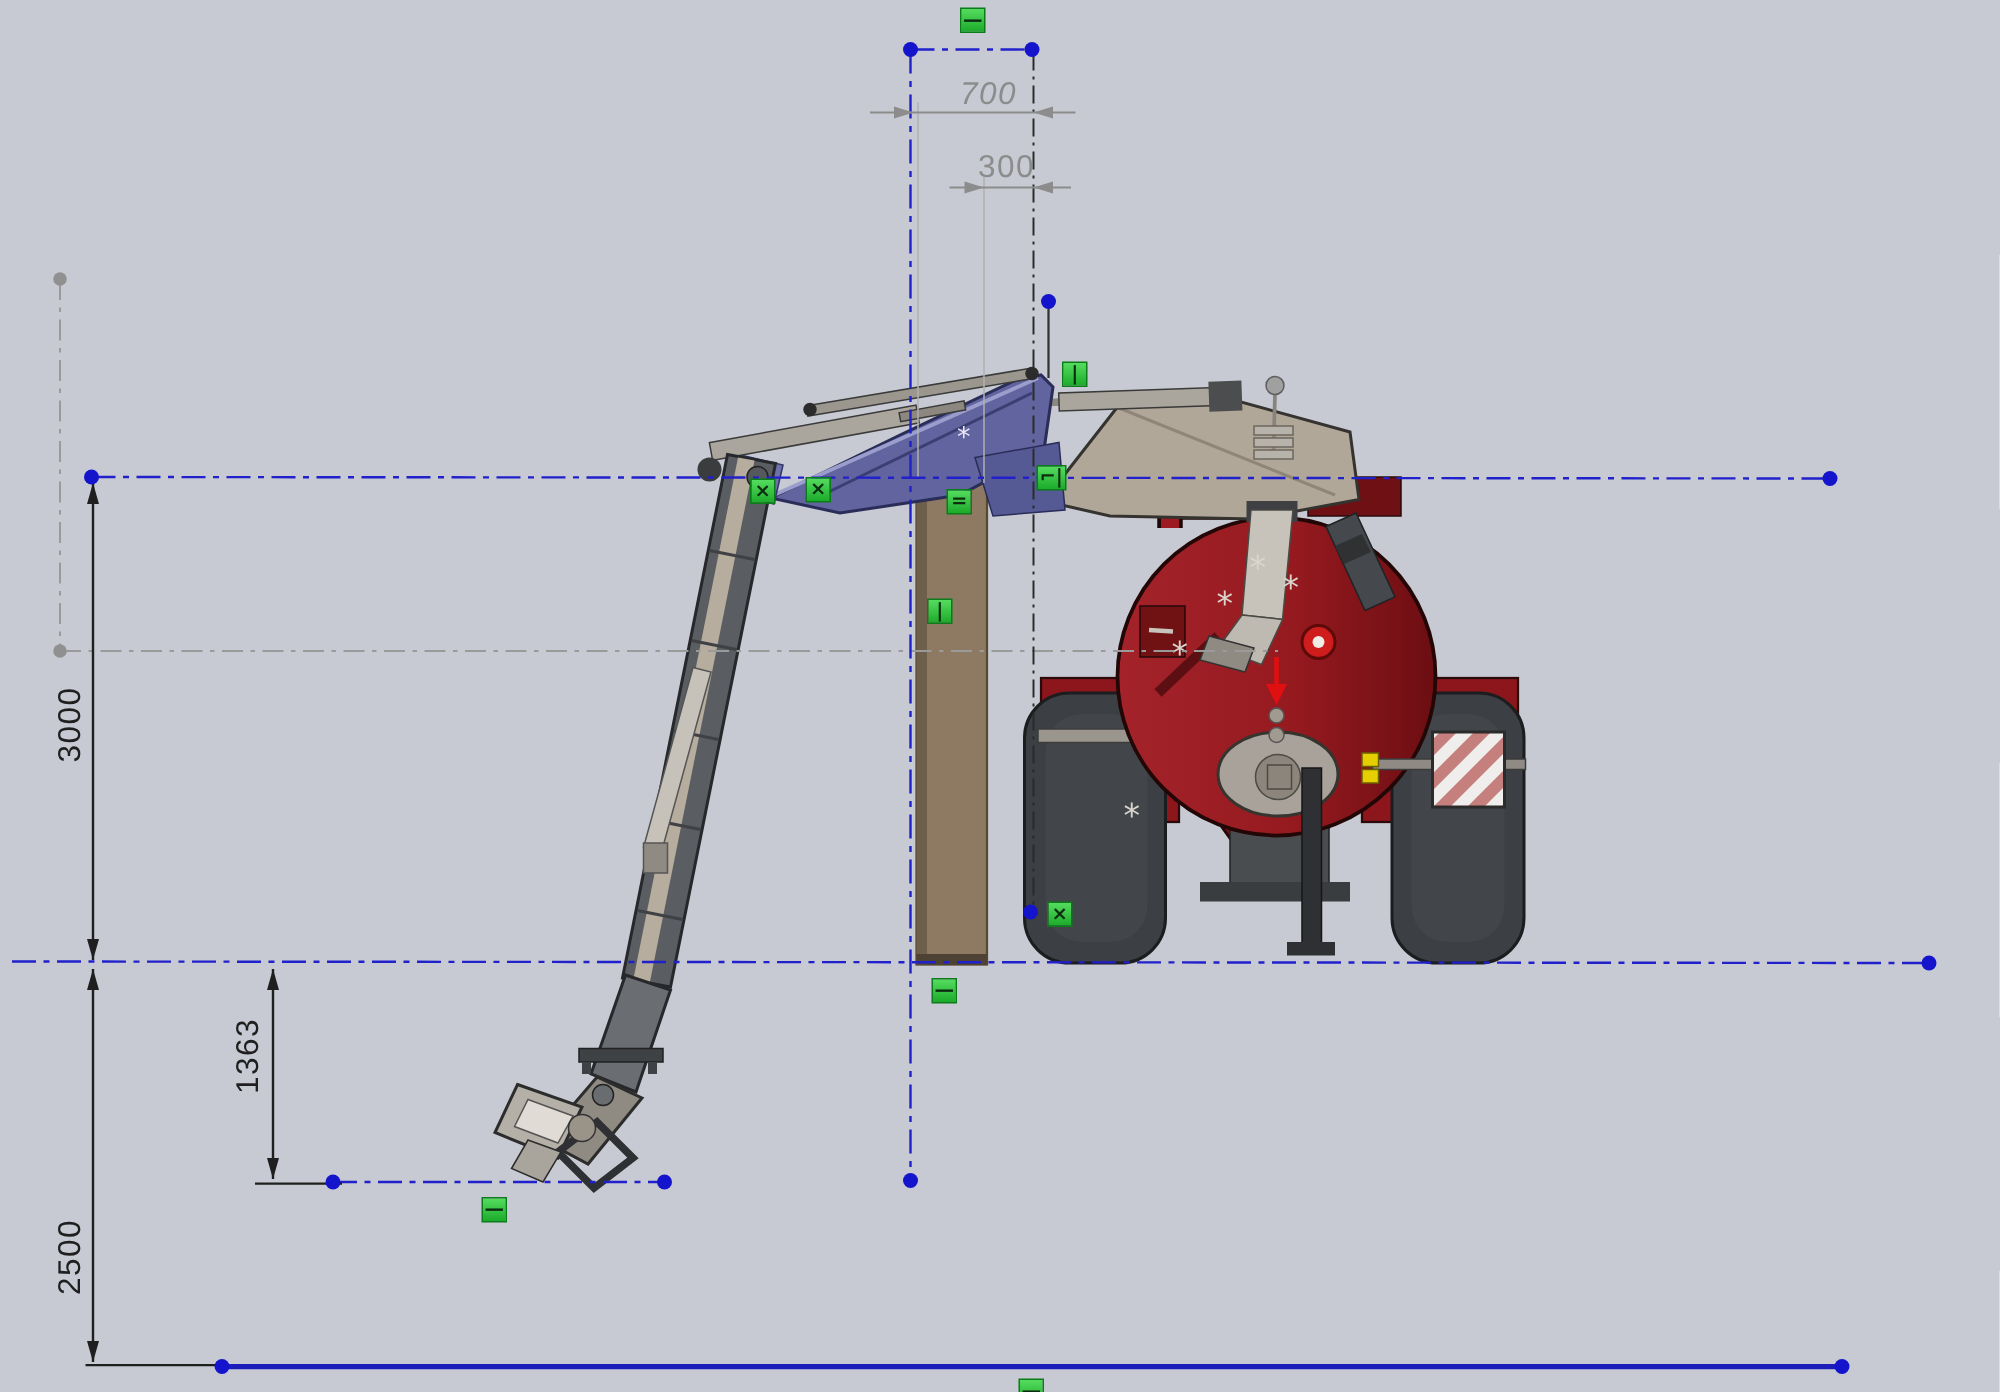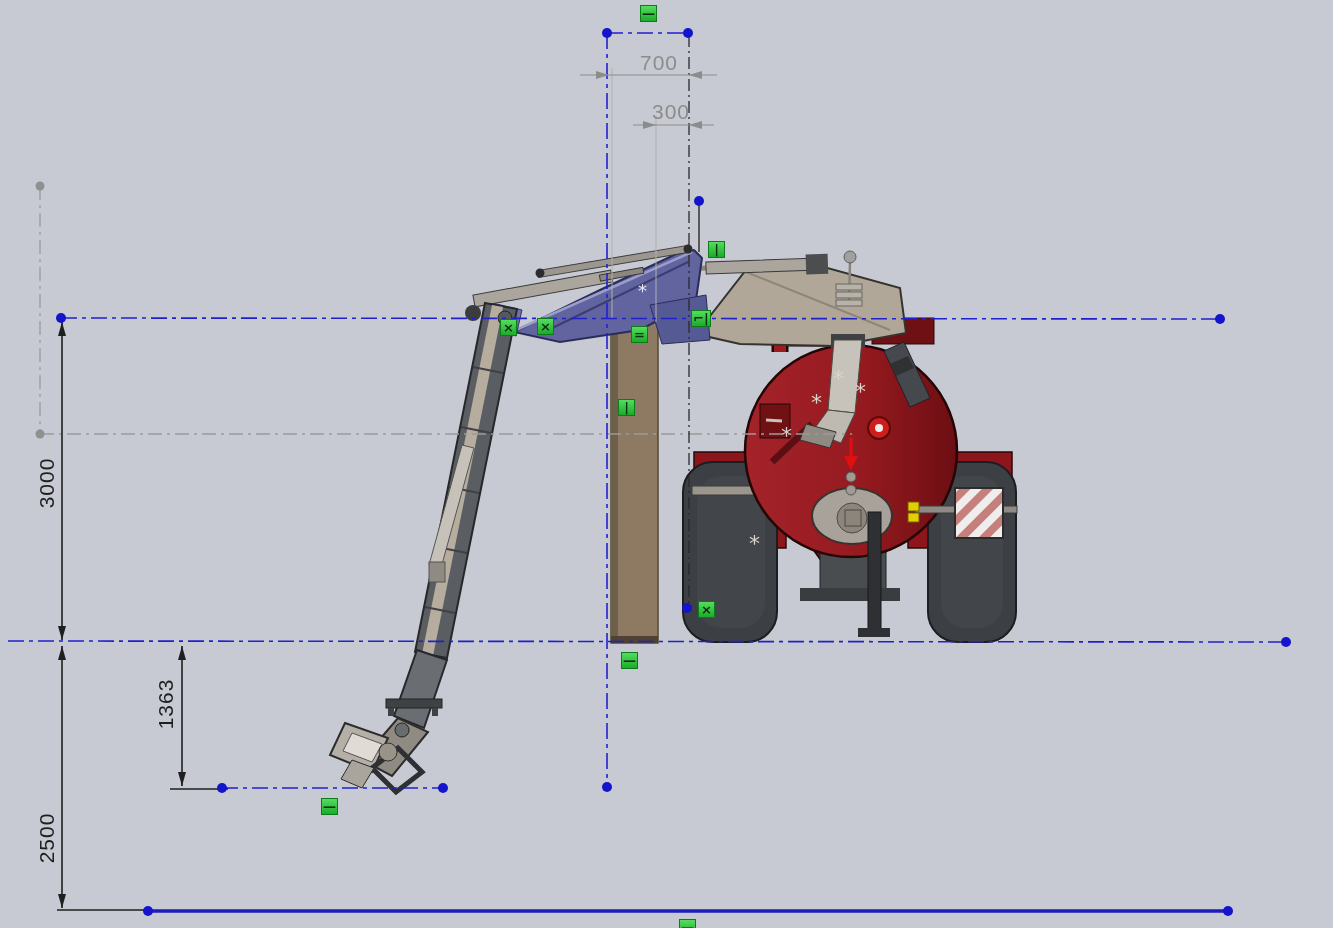--- a/index.html
+++ b/index.html
@@ -262,21 +262,21 @@
     <circle cx="607" cy="787" r="5"></circle>
     <circle cx="148" cy="911" r="5"></circle>
     <circle cx="1228" cy="911" r="5"></circle>
   </g>
   <g fill="#909090">
     <circle cx="40" cy="186" r="4.5"></circle>
     <circle cx="40" cy="434" r="4.5"></circle>
   </g>
 </svg>
 
-<div class="dim-label" style="left:659px;top:63px;">700</div>
+<div class="dim-label" style="left:659px;top:63px;font-style:italic;">700</div>
 <div class="dim-label" style="left:671px;top:112px;">300</div>
 <div class="dim-label vertical" style="left:47px;top:483px;">3000</div>
 <div class="dim-label vertical" style="left:166px;top:704px;">1363</div>
 <div class="dim-label vertical" style="left:47px;top:838px;">2500</div>
 
 <div id="constraints">
       <div class="constraint" style="left: 640px; top: 5px;">—</div>
       <div class="constraint" style="left: 708px; top: 241px;">|</div>
       <div class="constraint" style="left: 691px; top: 310px;">⌐|</div>
       <div class="constraint" style="left: 631px; top: 326px;">=</div>

